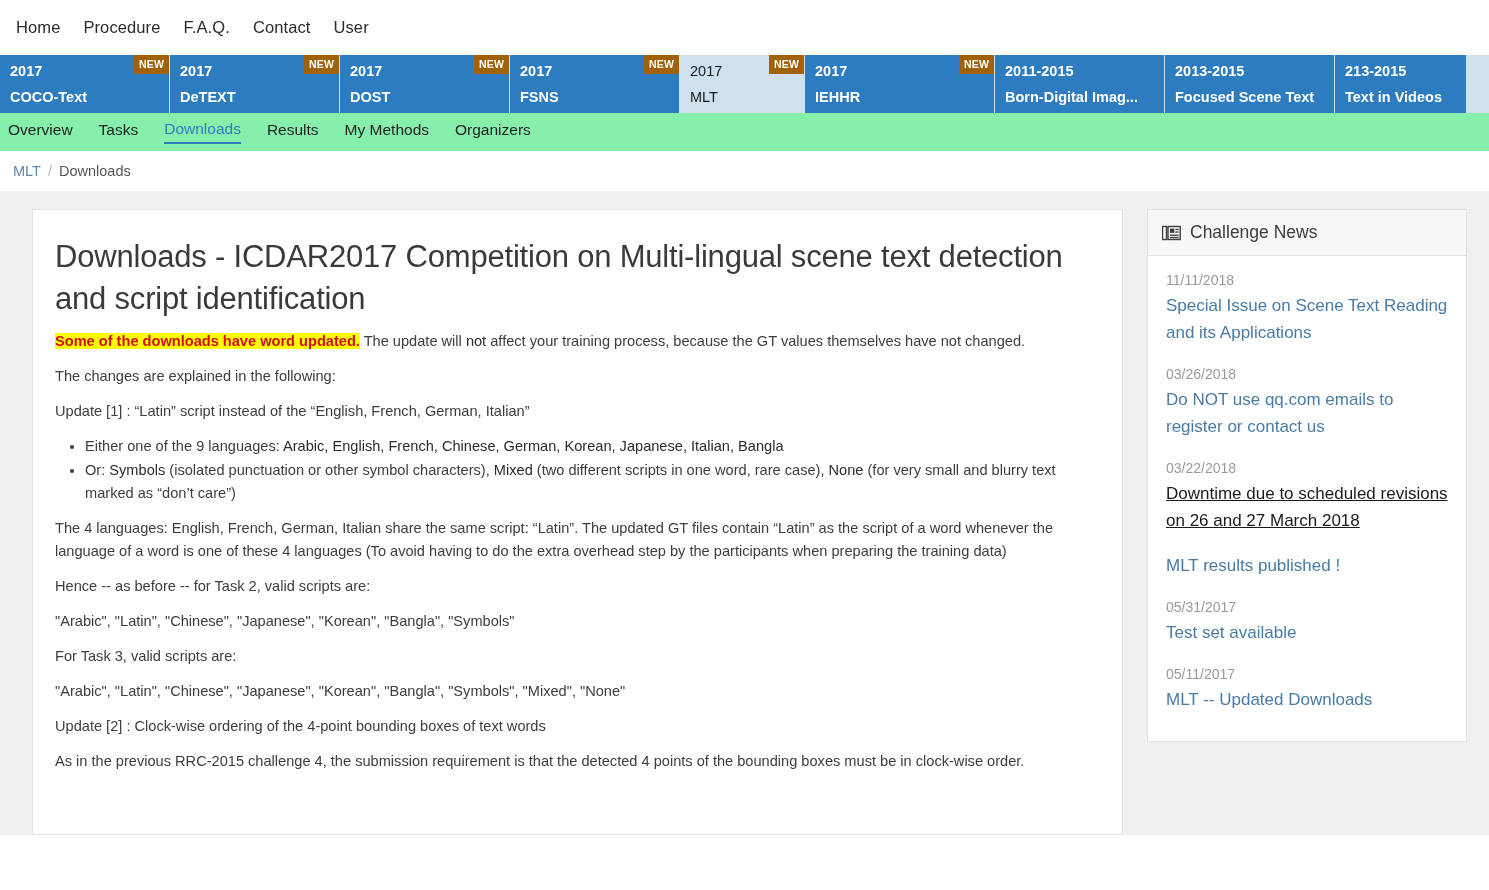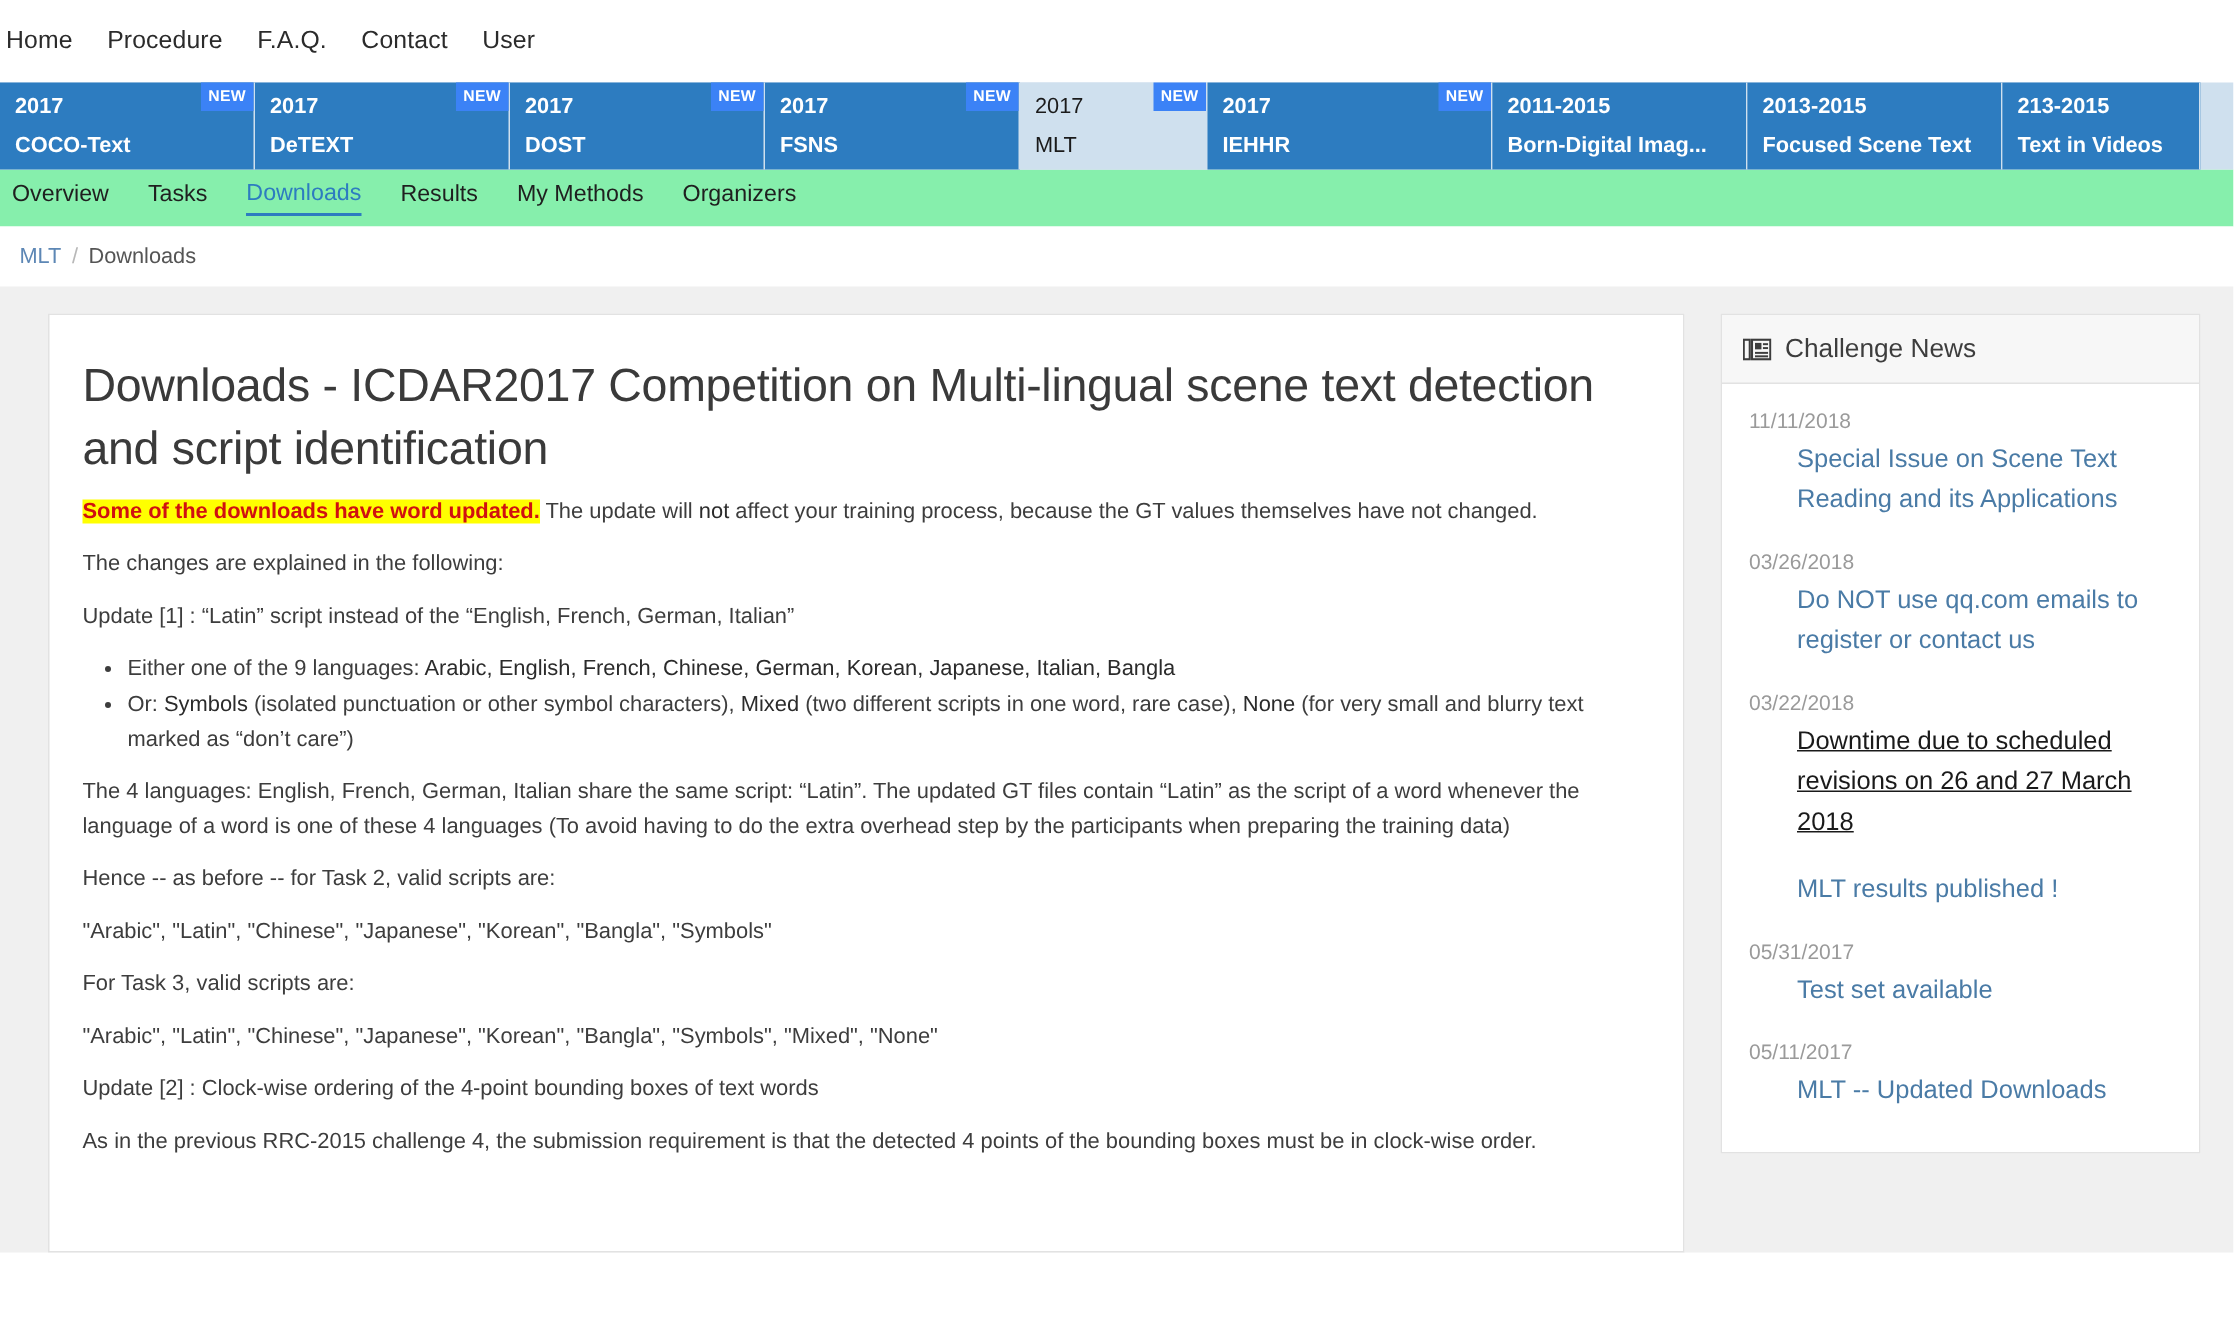--- a/index.html
+++ b/index.html
@@ -11,21 +11,21 @@
     font-family: "Liberation Sans", sans-serif;
     color: #333333;
   }
 
   
   .topnav {
     height: 55px;
     background: #ffffff;
     display: flex;
     align-items: center;
-    padding-left: 4px;
+    padding-left: 16px;
     gap: 23px;
   }
   .topnav a {
     font-size: 16.5px;
     color: #2b2b2b;
     text-decoration: none;
     letter-spacing: .1px;
   }
 
   
@@ -65,21 +65,21 @@
   }
   .tab.active {
     background: #cfe0ee;
     color: #1a1a1a;
   }
   .tab.active .yr, .tab.active .nm { font-weight: normal; }
   .badge-new {
     position: absolute;
     top: 0;
     right: 0;
-    background: #3b82f6;
+    background: #a16207;
     color: #ffffff;
     font-size: 10.5px;
     font-weight: bold;
     line-height: 1;
     padding: 4px 5px 4px 5px;
     letter-spacing: .2px;
   }
 
   
   .subnav {
@@ -190,21 +190,20 @@
     color: #9a9a9a;
     line-height: 21px;
     margin-bottom: 1px;
   }
   .news-link {
     font-size: 17px;
     line-height: 27px;
     color: #4a7ba6;
     text-decoration: none;
     display: block;
-    margin-left: 32px;
   }
   .news-link.visited {
     color: #1a1a1a;
     text-decoration: underline;
   }
   svg { display: block; }
 </style>
 </head>
 <body>
 

